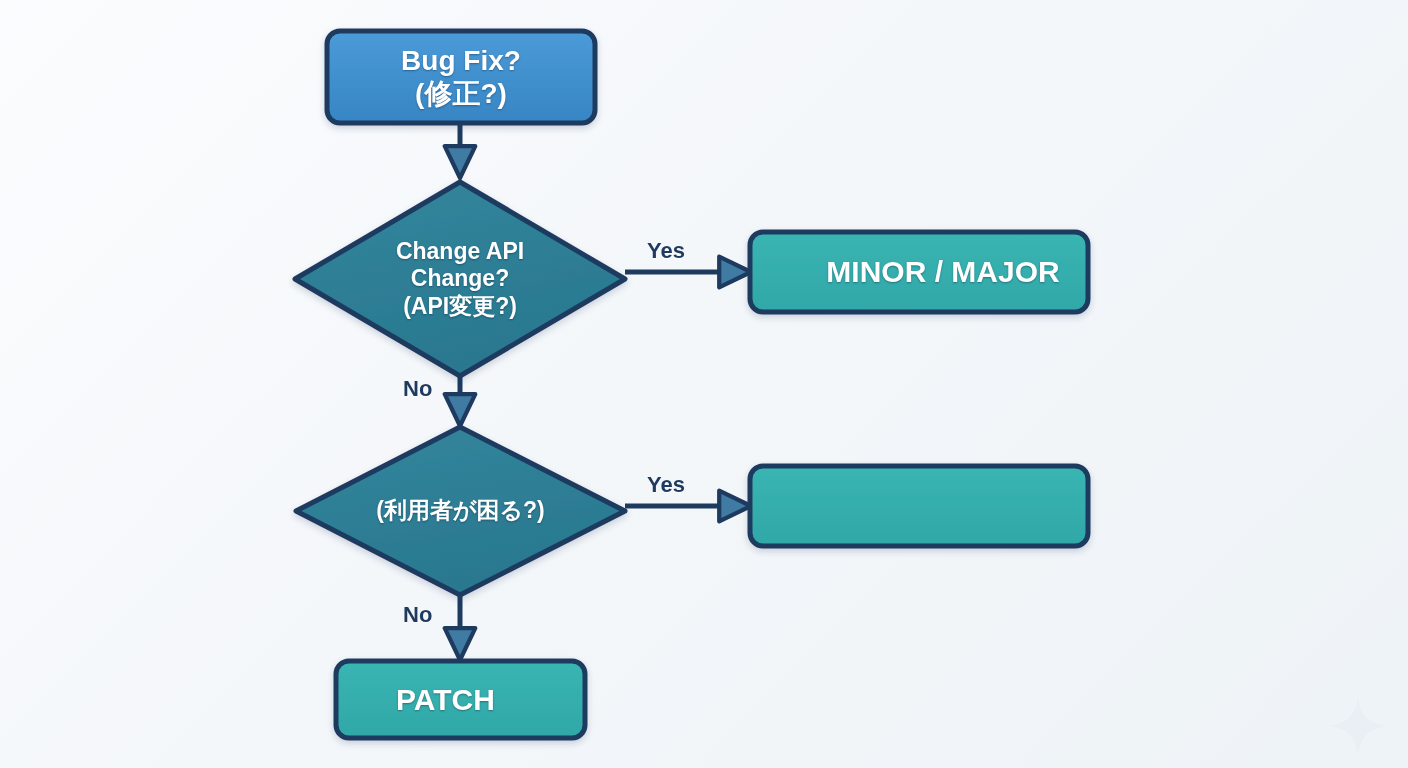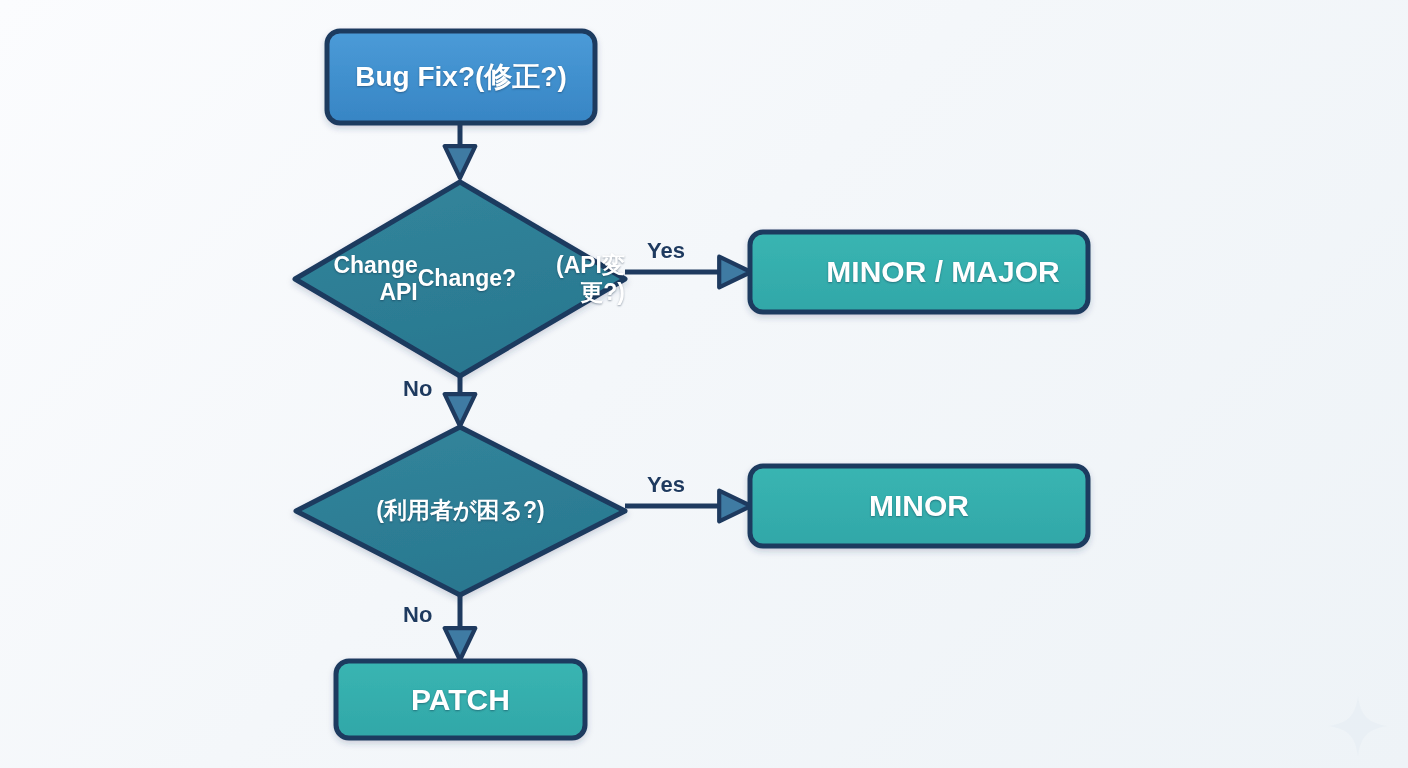--- a/index.html
+++ b/index.html
@@ -18,23 +18,24 @@
   #svg-layer {
     position: absolute;
     left: 0;
     top: 0;
     width: 1408px;
     height: 768px;
   }
   .node-label {
     position: absolute;
     display: flex;
+    flex-direction: column;
     align-items: center;
     justify-content: center;
-    text-align: right;
+    text-align: left;
     color: #ffffff;
     font-weight: bold;
     text-shadow: 0 1px 2px rgba(10, 30, 55, 0.40);
     pointer-events: none;
     line-height: 1.18;
   }
   .edge-label {
     position: absolute;
     color: #1e3a5f;
     font-weight: bold;
@@ -126,25 +127,22 @@
   </div>
 
   <div class="node-label" style="left:774px; top:232px; width:338px; height:80px; font-size:30px;">
     <span class="line-en">MINOR / MAJOR</span>
   </div>
 
   <div class="node-label" style="left:296px; top:427px; width:329px; height:168px; font-size:23px;">
     <span class="line-ja">(利用者が困る?)</span>
   </div>
 
-  <div class="node-label" style="left:750px; top:466px; width:338px; height:80px; font-size:30px;">
-    <span class="line-en">MINOR</span>
-  </div>
 
-  <div class="node-label" style="left:336px; top:661px; width:249px; height:77px; font-size:30px;">
+  <div class="node-label" style="left:321px; top:661px; width:249px; height:77px; font-size:30px;">
     <span class="line-en">PATCH</span>
   </div>
 
   <div class="edge-label" style="left:647px; top:238px;">Yes</div>
   <div class="edge-label" style="left:403px; top:376px;">No</div>
   <div class="edge-label" style="left:647px; top:472px;">Yes</div>
   <div class="edge-label" style="left:403px; top:602px;">No</div>
 
   <svg id="sparkle" viewBox="0 0 64 64" xmlns="http://www.w3.org/2000/svg">
     <path d="M32 2 C35 22 42 29 62 32 C42 35 35 42 32 62 C29 42 22 35 2 32 C22 29 29 22 32 2 Z" fill="#e4ecf3" opacity="0.9"></path>

